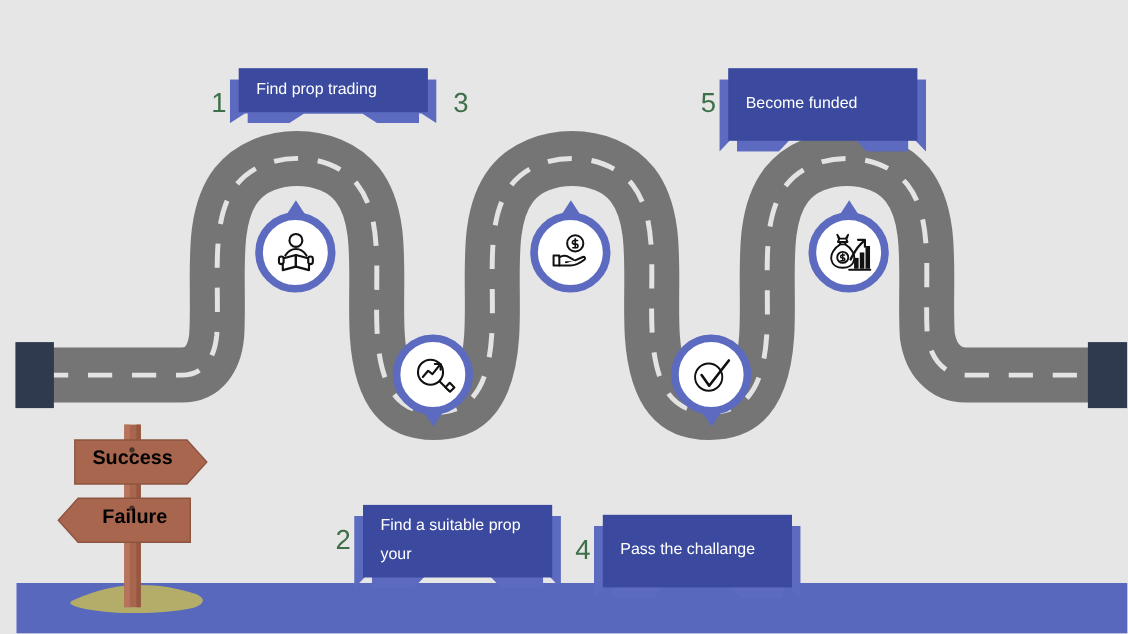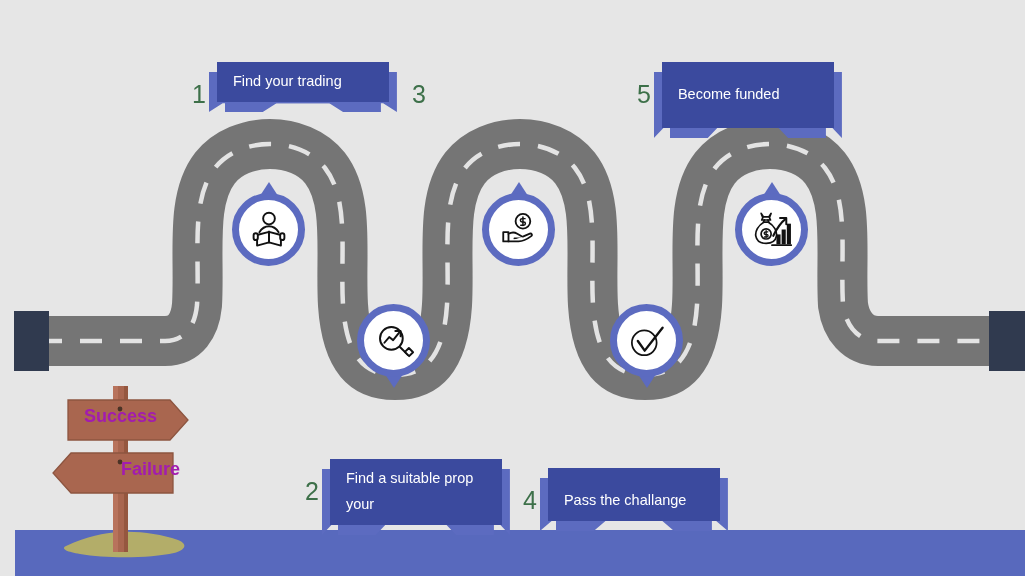--- a/index.html
+++ b/index.html
@@ -63,25 +63,25 @@
   .pin.up .tip{ top:-11px;border-bottom:20px solid #5c6bc0; }
   .pin.down .tip{ bottom:-11px;border-top:20px solid #5c6bc0; }
   .pin .glyph{
     position:absolute;left:0;top:0;width:73px;height:73px;
     display:flex;align-items:center;justify-content:center;z-index:3;
   }
 
   
   .signpost{position:absolute;left:48px;top:378px;width:160px;height:190px;}
   .signtext{
-    position:absolute;color:#a21caf;font-size:18px;font-weight:700;
+    position:absolute;color:#000000;font-size:18px;font-weight:700;
     font-family:"Liberation Sans",sans-serif;white-space:nowrap;
   }
   .sign-success{left:36px;top:28px;}
-  .sign-failure{left:45px;top:81px;margin-left:28px;}
+  .sign-failure{left:45px;top:81px;}
 </style>
 </head>
 <body>
 
 <div id="stage">
 
   <div class="water"></div>
 
   <svg class="roadlayer" viewBox="0 0 1025 576" xmlns="http://www.w3.org/2000/svg">
     <defs>
@@ -187,21 +187,21 @@
       </svg>
     </div>
   </div>
 
   <div class="step" style="left:192px;top:62px;">
     <div class="stepnum">1</div>
     <div class="ribbon" style="width:172px;">
       <div class="tail"></div>
       <div class="tail2"></div>
       <div class="body">
-        <span>Find your trading</span>
+        <span>Find prop trading</span>
       </div>
     </div>
   </div>
 
   <div class="step" style="left:412px;top:62px;">
     <div class="stepnum">3</div>
   </div>
 
   <div class="step" style="left:637px;top:62px;">
     <div class="stepnum">5</div>
@@ -224,21 +224,21 @@
         <span>your</span>
       </div>
     </div>
   </div>
 
   <div class="step" style="left:523px;top:468px;">
     <div class="stepnum">4</div>
     <div class="ribbon" style="width:172px;">
       <div class="tail"></div>
       <div class="tail2"></div>
-      <div class="body" style="padding-top:19px;padding-bottom:8px;">
+      <div class="body" style="padding-top:19px;padding-bottom:21px;">
         <span>Pass the challange</span>
       </div>
     </div>
   </div>
 
   <div class="signpost">
     <svg width="160" height="190" viewBox="0 0 160 190" xmlns="http://www.w3.org/2000/svg">
 
       <path d="M18 168 C40 158 55 155 72 154 C92 153 112 156 130 162 C140 166 138 172 126 175
                C104 180 60 181 32 176 C20 174 12 171 18 168 Z" fill="#b3ad69"></path>

